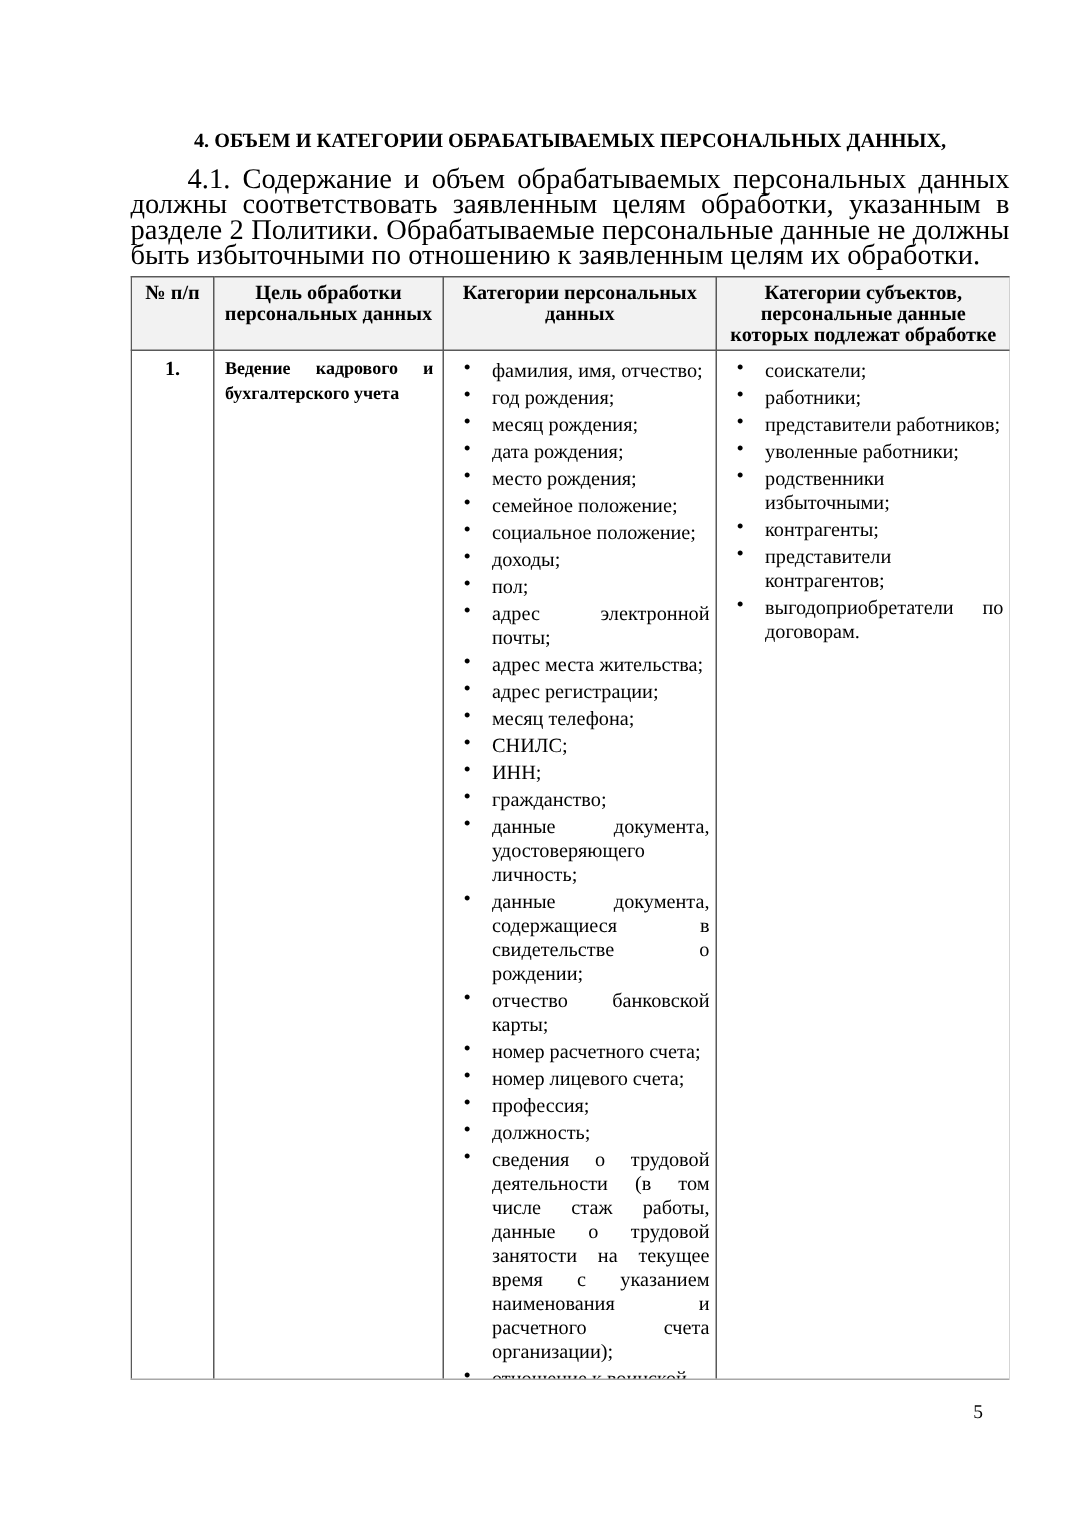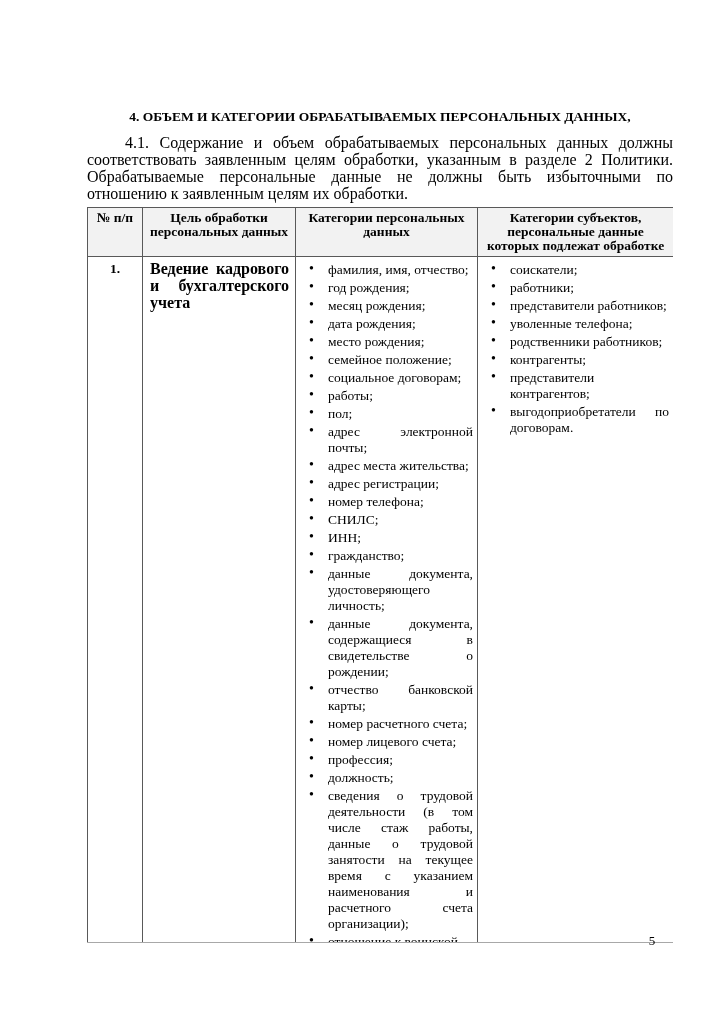--- a/index.html
+++ b/index.html
@@ -3,45 +3,45 @@
 <meta charset="utf-8">
 <style>
   html,body { margin:0; padding:0; background:#fff; }
   .page {
     position:relative; width:714px; height:1010px; background:#ffffff;
     font-family:"Liberation Serif","DejaVu Serif",serif; color:#000;
     overflow:hidden;
   }
   .content { position:absolute; left:87px; top:0; width:586px; }
   .heading {
-    margin:0; padding-top:108px; margin-bottom:9px;
+    margin:0; padding-top:85px; margin-bottom:9px;
     text-align:center; font-size:13.5px; font-weight:bold; line-height:17px;
   }
   .par {
-    margin:0; font-size:16px; line-height:17px;
+    margin:0; font-size:19px; line-height:17px;
     text-align:justify; text-indent:38px;
   }
   .table-clip {
     margin-top:5px; height:736px; overflow:hidden; box-sizing:border-box;
     border-bottom:1px solid #a8a8a8;
   }
   table.data-table {
     border-collapse:collapse; width:586px; table-layout:fixed;
   }
   table.data-table th, table.data-table td {
     border:1px solid #595959; vertical-align:top; box-sizing:border-box;
   }
   thead th {
     background:#f2f2f2; text-align:center; vertical-align:middle;
     font-size:13.5px; font-weight:bold; line-height:14px; padding:3px 4px;
   }
   thead tr { height:44px; }
   td.num-cell  { text-align:center; font-weight:bold; font-size:13.5px; padding-top:4px; }
   td.purpose-cell {
-    font-weight:bold; font-size:16px; line-height:17px;
+    font-weight:bold; font-size:12px; line-height:17px;
     padding:3px 6px 0 7px; text-align:justify; text-align-last:left;
   }
   td.list-cell { padding:5px 4px 0 0; }
   ul.bullets { margin:0; padding:0 0 0 6px; list-style:none; }
   ul.bullets li {
     position:relative; padding-left:26px; margin-bottom:2px;
     font-size:13.5px; line-height:16px; text-align:justify; text-align-last:left;
   }
   ul.bullets li::before {
     content:"\2022"; position:absolute; left:7px; top:-1px; font-size:14px;
@@ -83,49 +83,49 @@
             <td class="purpose-cell">Ведение кадрового и бухгалтерского учета</td>
             <td class="list-cell">
               <ul class="bullets">
 
               <li>фамилия, имя, отчество;</li>
                   <li>год рождения;</li>
                   <li>месяц рождения;</li>
                   <li>дата рождения;</li>
                   <li>место рождения;</li>
                   <li>семейное положение;</li>
-                  <li>социальное договорам;</li>
-                  <li>работы;</li>
+                  <li>социальное положение;</li>
+                  <li>доходы;</li>
                   <li>пол;</li>
                   <li>адрес электронной почты;</li>
                   <li>адрес места жительства;</li>
                   <li>адрес регистрации;</li>
-                  <li>номер телефона;</li>
+                  <li>месяц телефона;</li>
                   <li>СНИЛС;</li>
                   <li>ИНН;</li>
                   <li>гражданство;</li>
                   <li>данные документа, удостоверяющего личность;</li>
                   <li>данные документа, содержащиеся в свидетельстве о рождении;</li>
                   <li>отчество банковской карты;</li>
                   <li>номер расчетного счета;</li>
                   <li>номер лицевого счета;</li>
                   <li>профессия;</li>
                   <li>должность;</li>
                   <li>сведения о трудовой деятельности (в том числе стаж работы, данные о трудовой занятости на текущее время с указанием наименования и расчетного счета организации);</li>
                   <li>отношение к воинской</li>
                 </ul>
             </td>
             <td class="list-cell">
               <ul class="bullets">
 
               <li>соискатели;</li>
                   <li>работники;</li>
                   <li>представители работников;</li>
-                  <li>уволенные телефона;</li>
-                  <li>родственники работников;</li>
+                  <li>уволенные работники;</li>
+                  <li>родственники избыточными;</li>
                   <li>контрагенты;</li>
                   <li>представители контрагентов;</li>
                   <li>выгодоприобретатели по договорам.</li>
                 </ul>
             </td>
           </tr>
         </tbody>
       </table>
     </div>
   </div>

